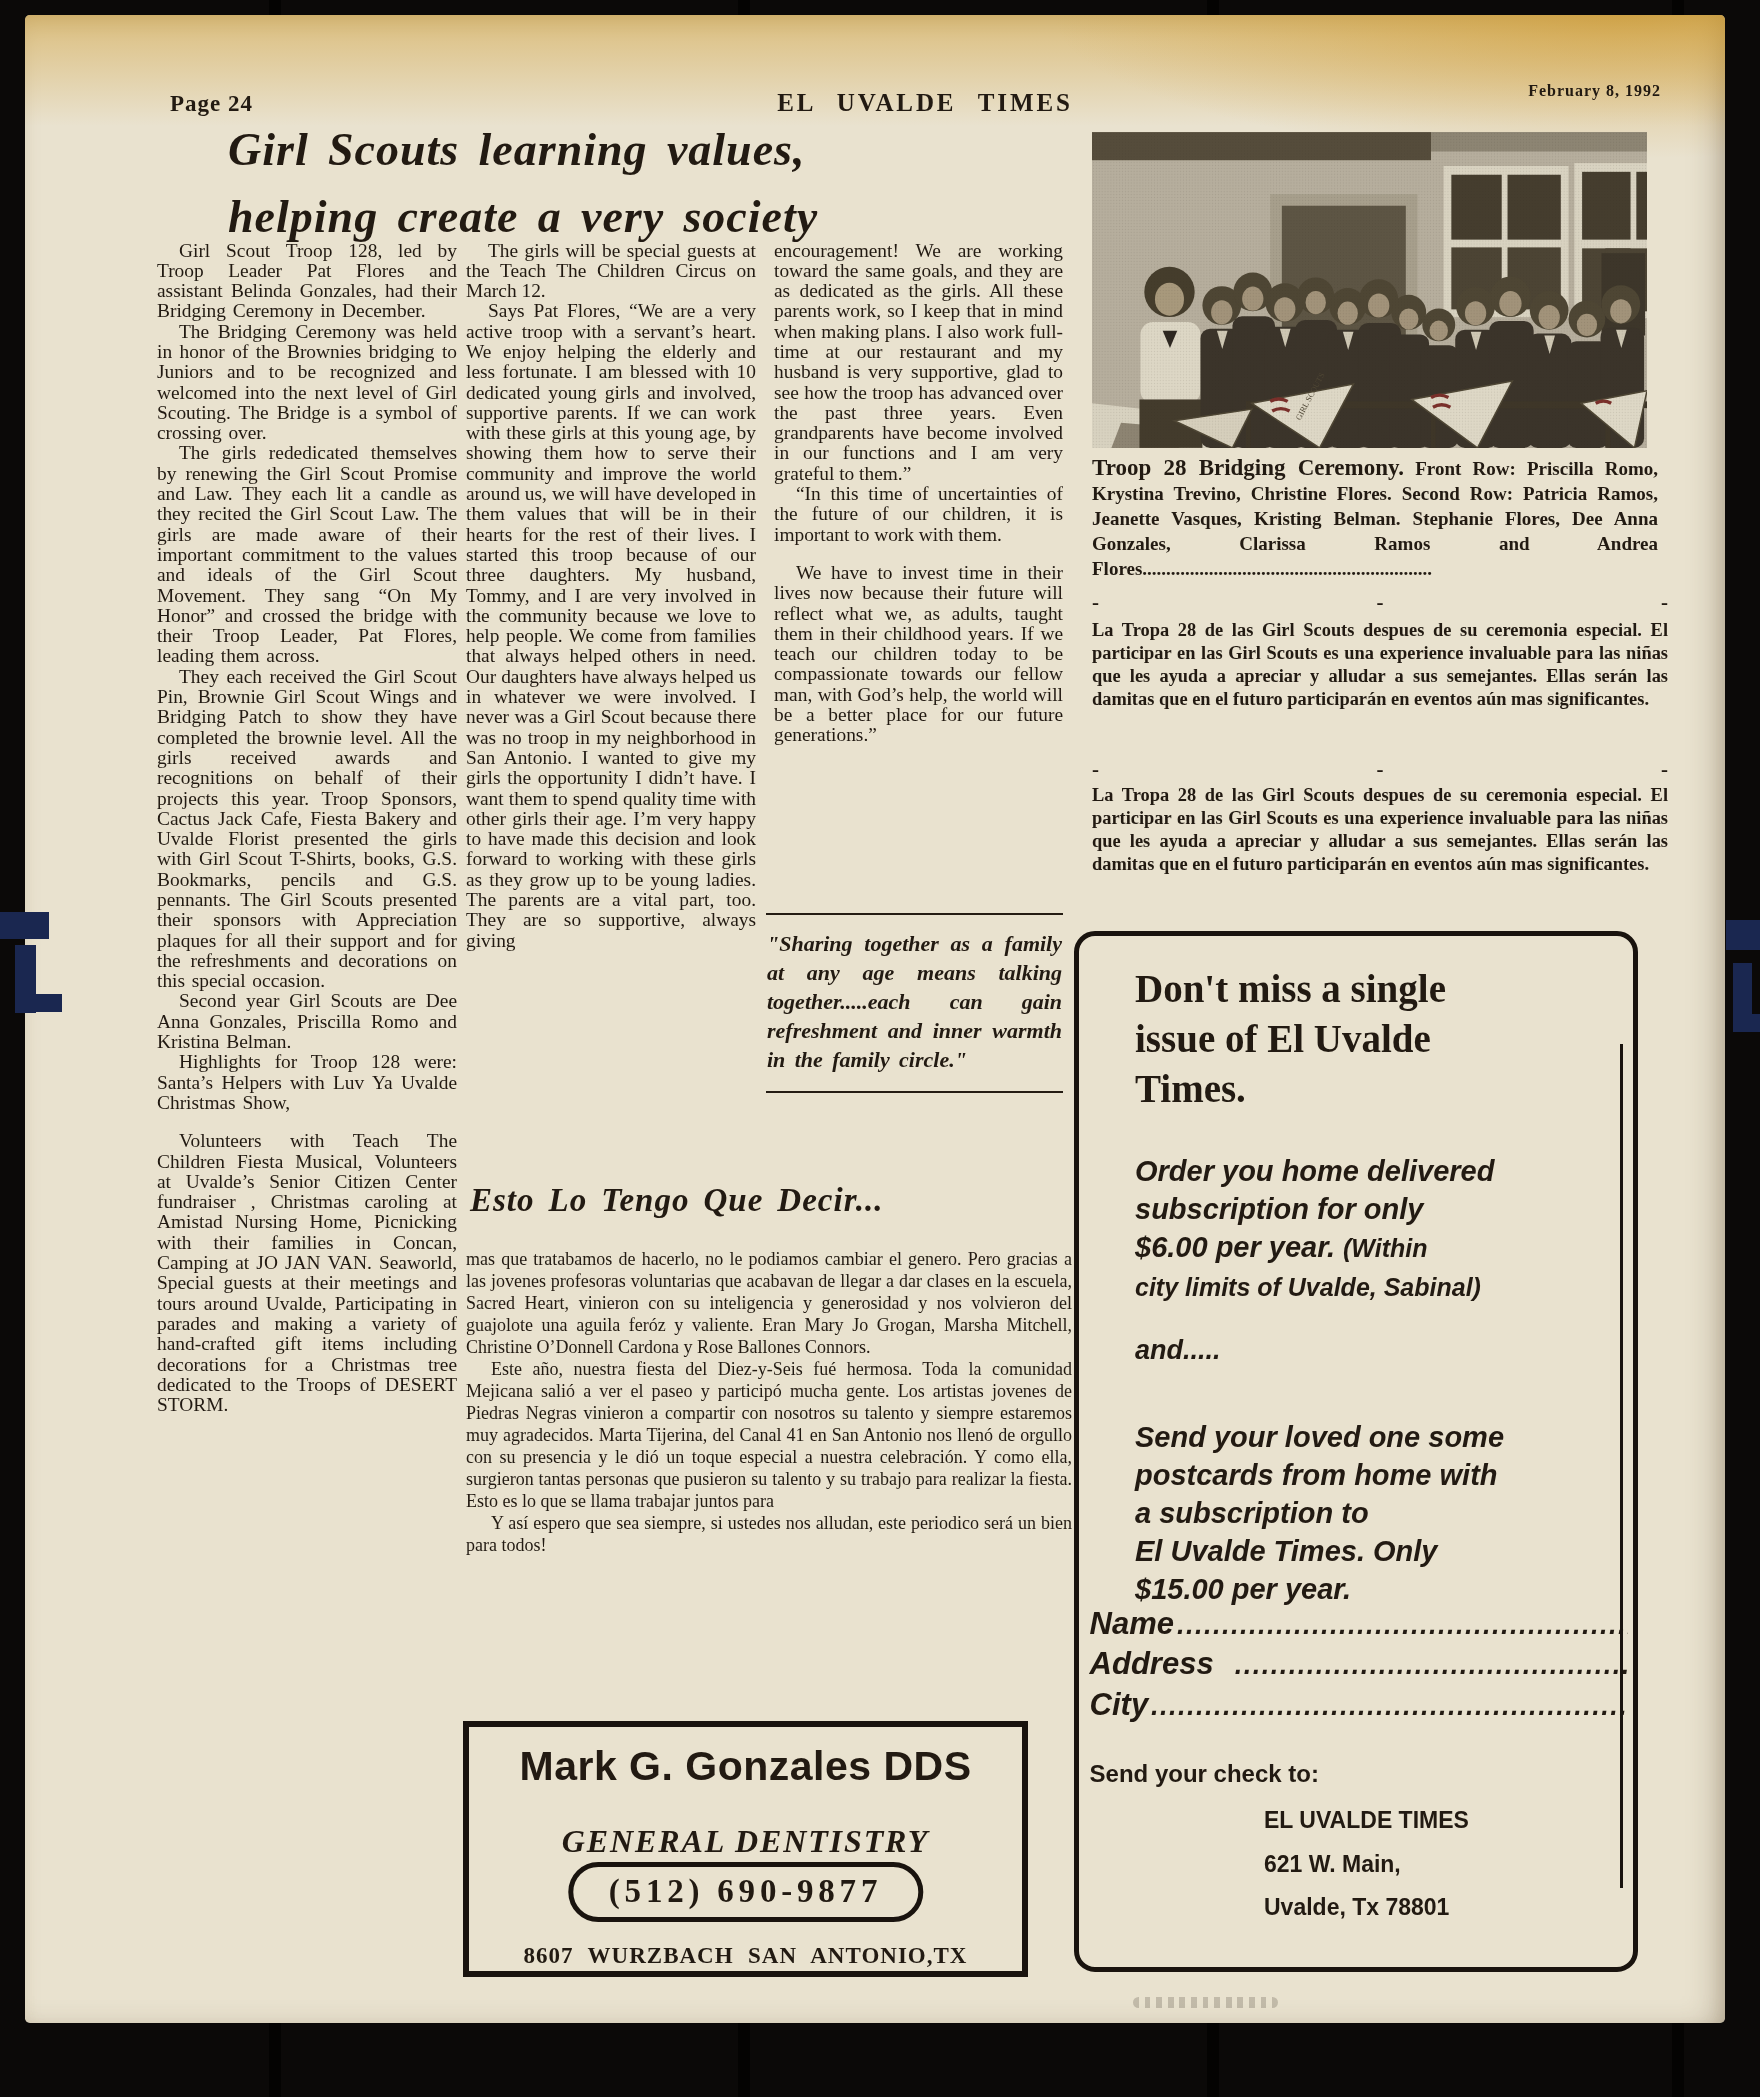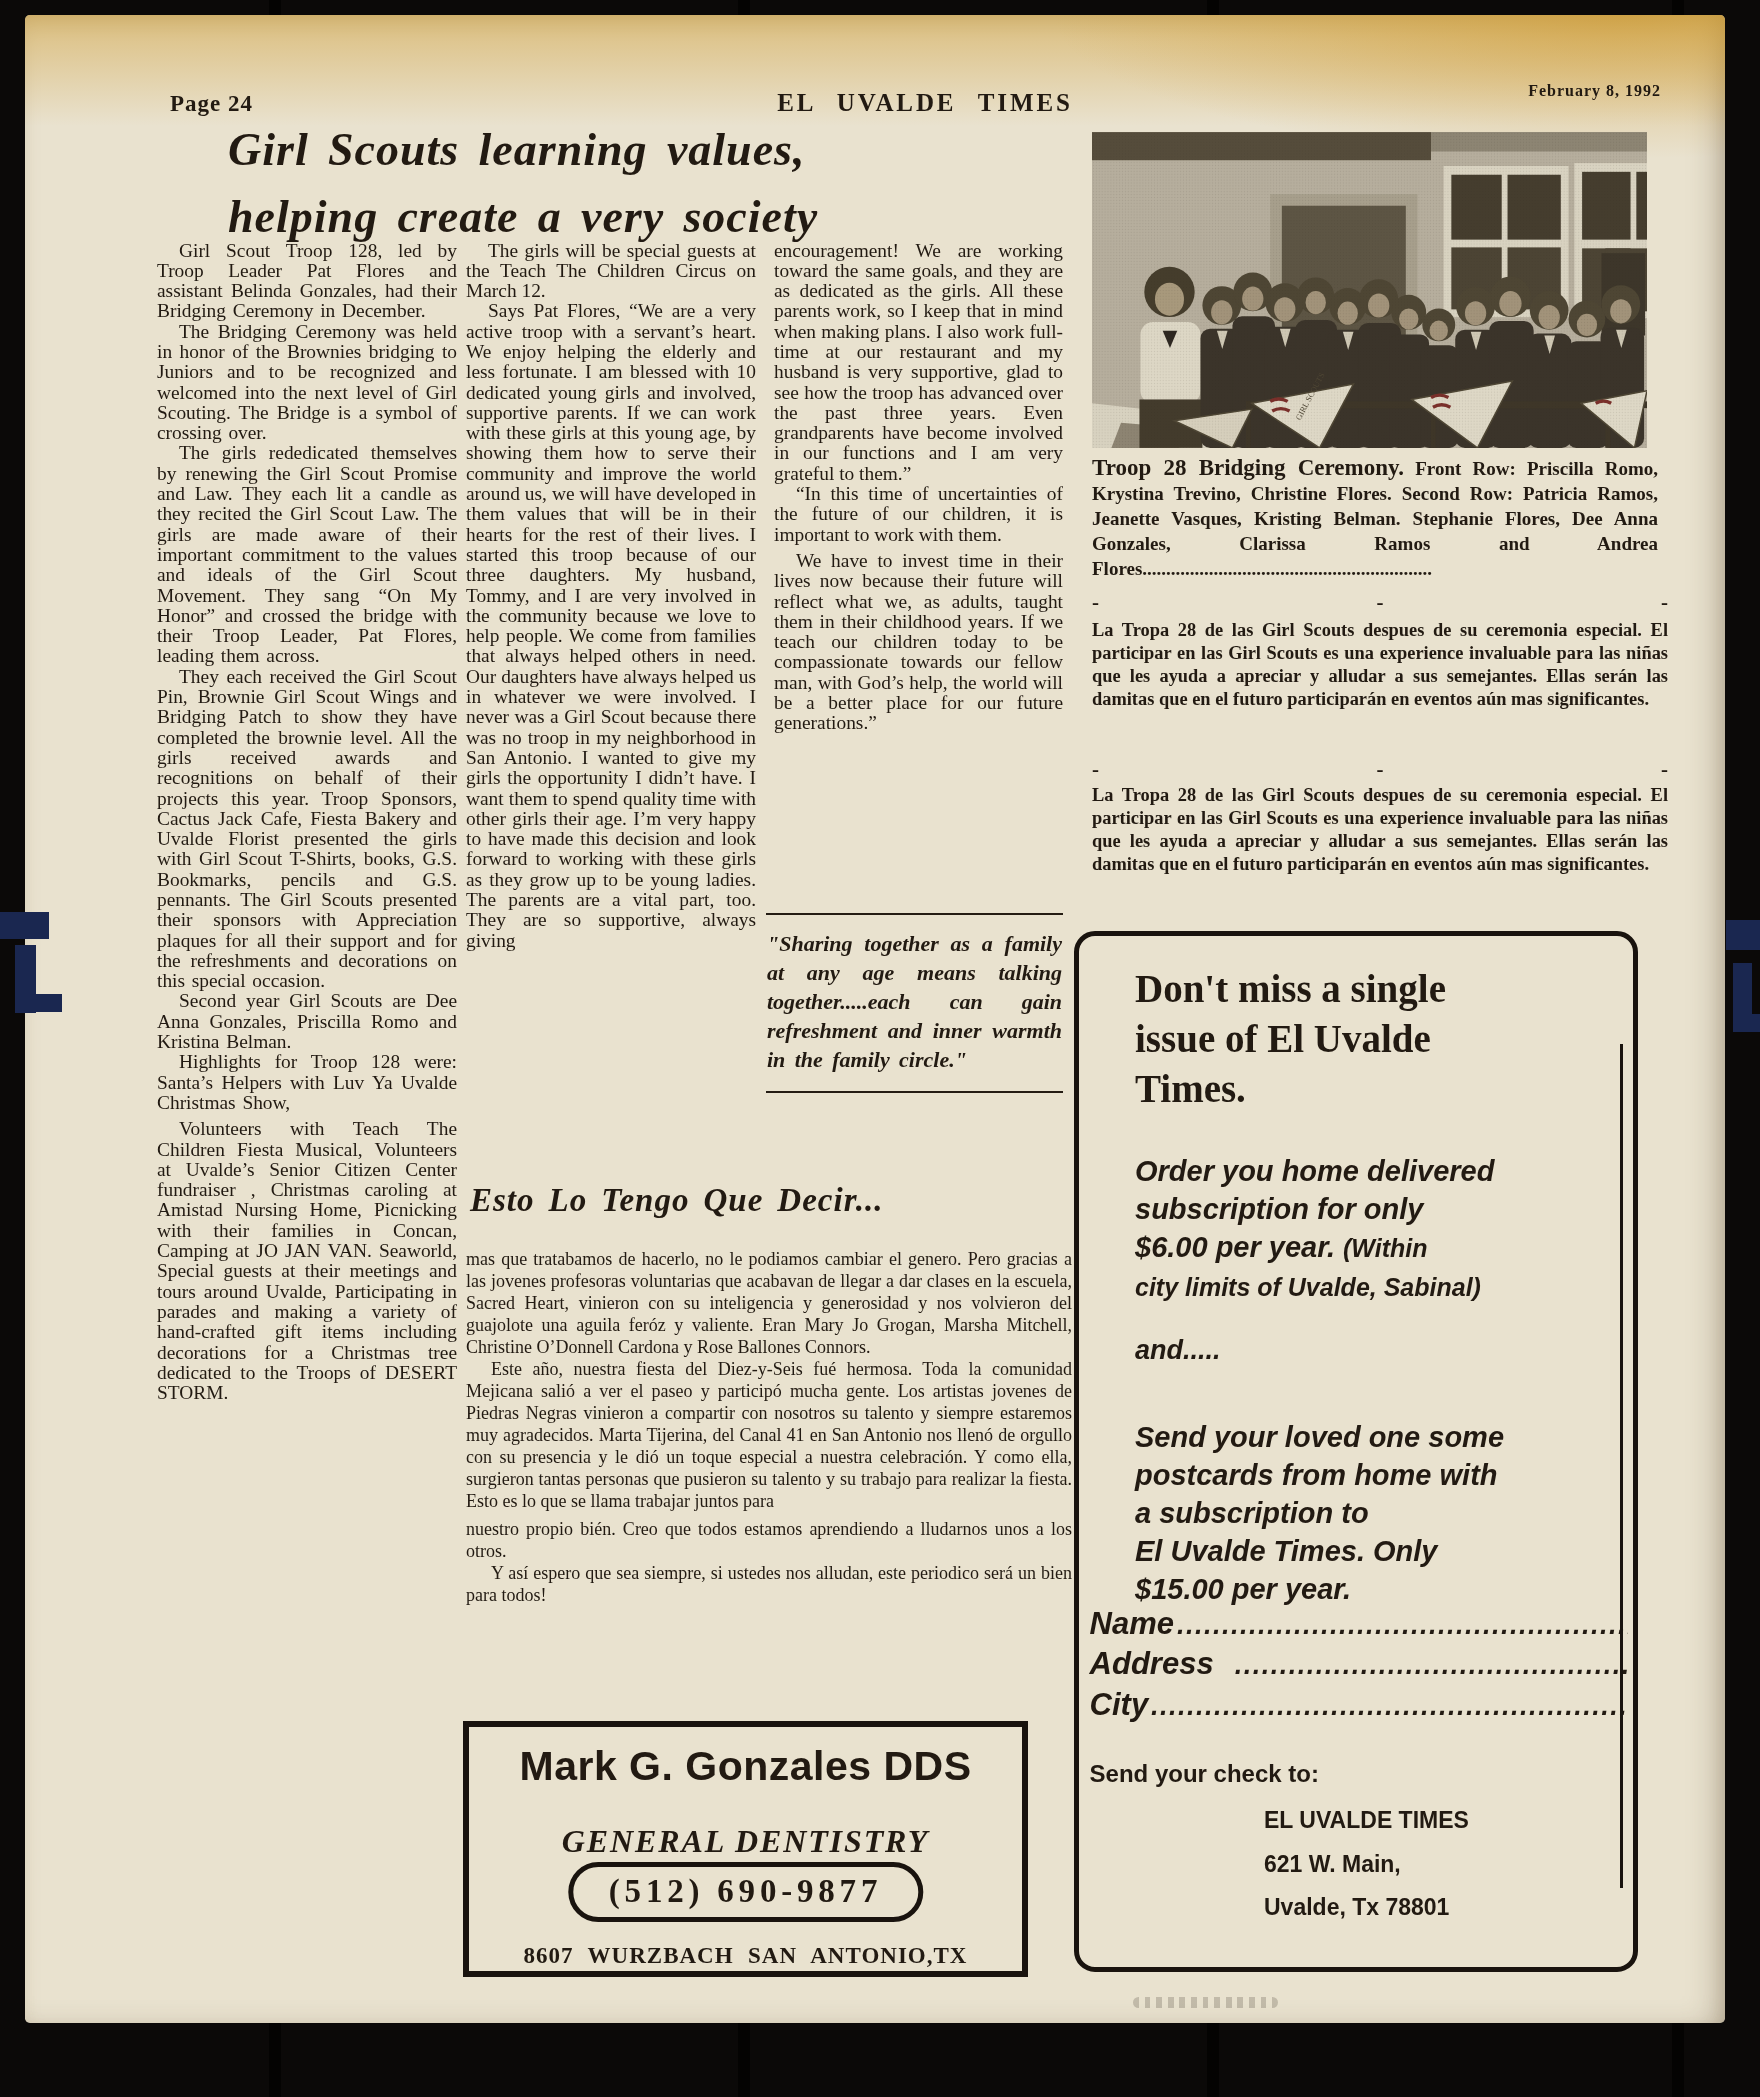--- a/index.html
+++ b/index.html
@@ -30,21 +30,21 @@
     letter-spacing:1px; word-spacing:6.8px; white-space:nowrap; }
   .hl1 { top:108px; } .hl2 { top:175px; }
 
   
   .col { position:absolute; top:226px; font-size:19.4px; line-height:20.3px; text-align:justify; overflow:hidden; }
   .col p { text-indent:22px; }
   .col p.noindent { text-indent:0; }
   .col1 { left:132px; width:300px; height:1723px; word-spacing:1.9px; }
   .col2 { left:441px; width:290px; height:941px; }
   .col3 { left:749px; width:289px; height:675px; }
-  .gap-top { margin-top:6px; }
+  .gap-top { margin-top:18px; }
 
   
   .pullquote { position:absolute; left:741px; top:898px; width:297px;
     border-top:2.4px solid #241c13; border-bottom:2.4px solid #241c13;
     padding:14.5px 1px 16.5px 1px; font-size:22px; line-height:29px; font-weight:bold; font-style:italic;
     text-align:justify; word-spacing:3.9px; }
 
   
   .photo { position:absolute; left:1067px; top:117px; width:555px; height:316px; background:#b3ab9b; overflow:hidden; }
 
@@ -279,21 +279,20 @@
       <span>-</span>
       <span>-</span>
       <span>-</span>
     </div>
     <p class="spancap sp2">La Tropa 28 de las Girl Scouts despues de su ceremonia especial.  El participar en las Girl Scouts es una experience invaluable para las niñas que les ayuda a apreciar y alludar a sus semejantes.  Ellas serán las damitas que en el futuro participarán en eventos aún mas significantes.</p>
 
     <div class="esto-title">Esto Lo Tengo Que Decir...</div>
     <div class="esto-body">
       <p class="noindent">mas que tratabamos de hacerlo, no le podiamos cambiar el genero. Pero gracias a las jovenes profesoras voluntarias que acabavan de llegar a dar clases en la escuela, Sacred Heart, vinieron con su inteligencia y generosidad y nos volvieron del guajolote una aguila feróz y valiente.  Eran Mary Jo Grogan, Marsha Mitchell, Christine O’Donnell Cardona y Rose Ballones Connors.</p>
       <p>Este año, nuestra fiesta del Diez-y-Seis fué hermosa.  Toda la comunidad Mejicana salió a ver el paseo y participó mucha gente. Los artistas jovenes de Piedras Negras vinieron a compartir con nosotros su talento y siempre estaremos muy agradecidos.  Marta Tijerina, del Canal 41 en San Antonio nos llenó de orgullo con su presencia y le dió un toque especial a nuestra celebración.  Y como ella, surgieron tantas personas que pusieron su talento y su trabajo para realizar la fiesta.  Esto es lo que se llama trabajar juntos para</p>
-      <p class="noindent gap-top">nuestro propio bién.  Creo que todos estamos aprendiendo a lludarnos unos a los otros.</p>
       <p>Y así espero que sea siempre, si ustedes nos alludan, este periodico será un bien para todos!</p>
     </div>
 
     <div class="dds">
       <div class="dds-name">Mark G. Gonzales DDS</div>
       <div class="dds-spec">GENERAL DENTISTRY</div>
       <div class="dds-pill">(512) 690-9877</div>
       <div class="dds-addr">8607 WURZBACH  SAN ANTONIO,TX</div>
     </div>
 

